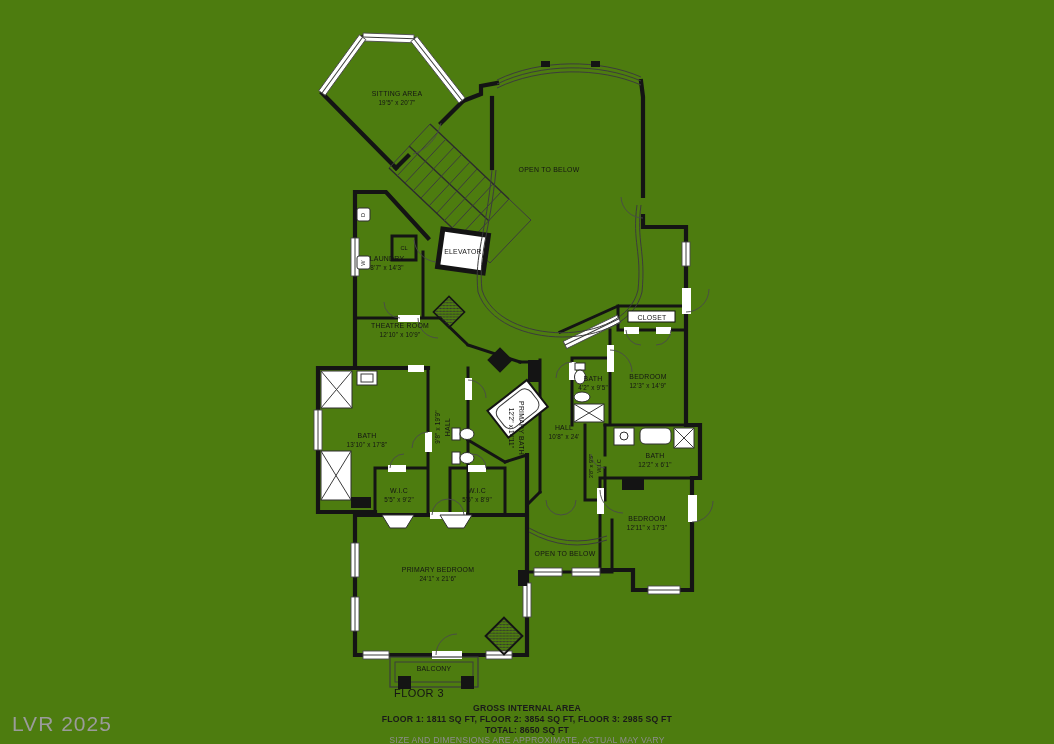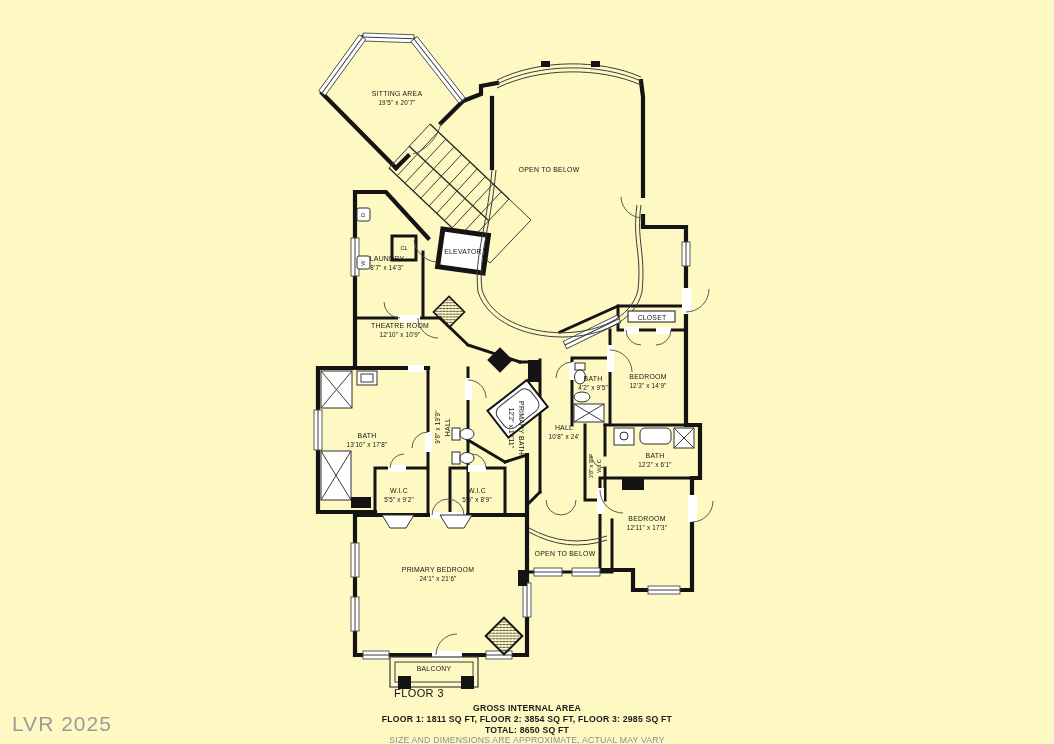--- a/index.html
+++ b/index.html
@@ -1,16 +1,16 @@
 <!DOCTYPE html>
 <html><head>
 <meta charset="utf-8">
 <style>
   html,body{margin:0;padding:0;background:#ffffff;}
-  .page{position:relative;width:1054px;height:744px;background:#fef9c3;overflow:hidden;
+  .page{position:relative;width:1054px;height:744px;background:#4d7c0f;overflow:hidden;
         font-family:"Liberation Sans",sans-serif;}
   svg{position:absolute;left:0;top:0;}
   .wall{stroke:#141414;stroke-width:4.2;fill:none;stroke-linecap:square;}
   .wall3{stroke:#141414;stroke-width:3;fill:none;stroke-linecap:square;}
   .thin{stroke:#3c3c3c;stroke-width:1;fill:none;}
   .thin2{stroke:#2c2c2c;stroke-width:1.4;fill:none;}
   .arc{stroke:#4a4a4a;stroke-width:.9;fill:none;}
   .winrect{fill:#ffffff;stroke:#4a4a4a;stroke-width:.9;}
   .gap{fill:#ffffff;stroke:none;}
   .blk{fill:#141414;stroke:none;}

